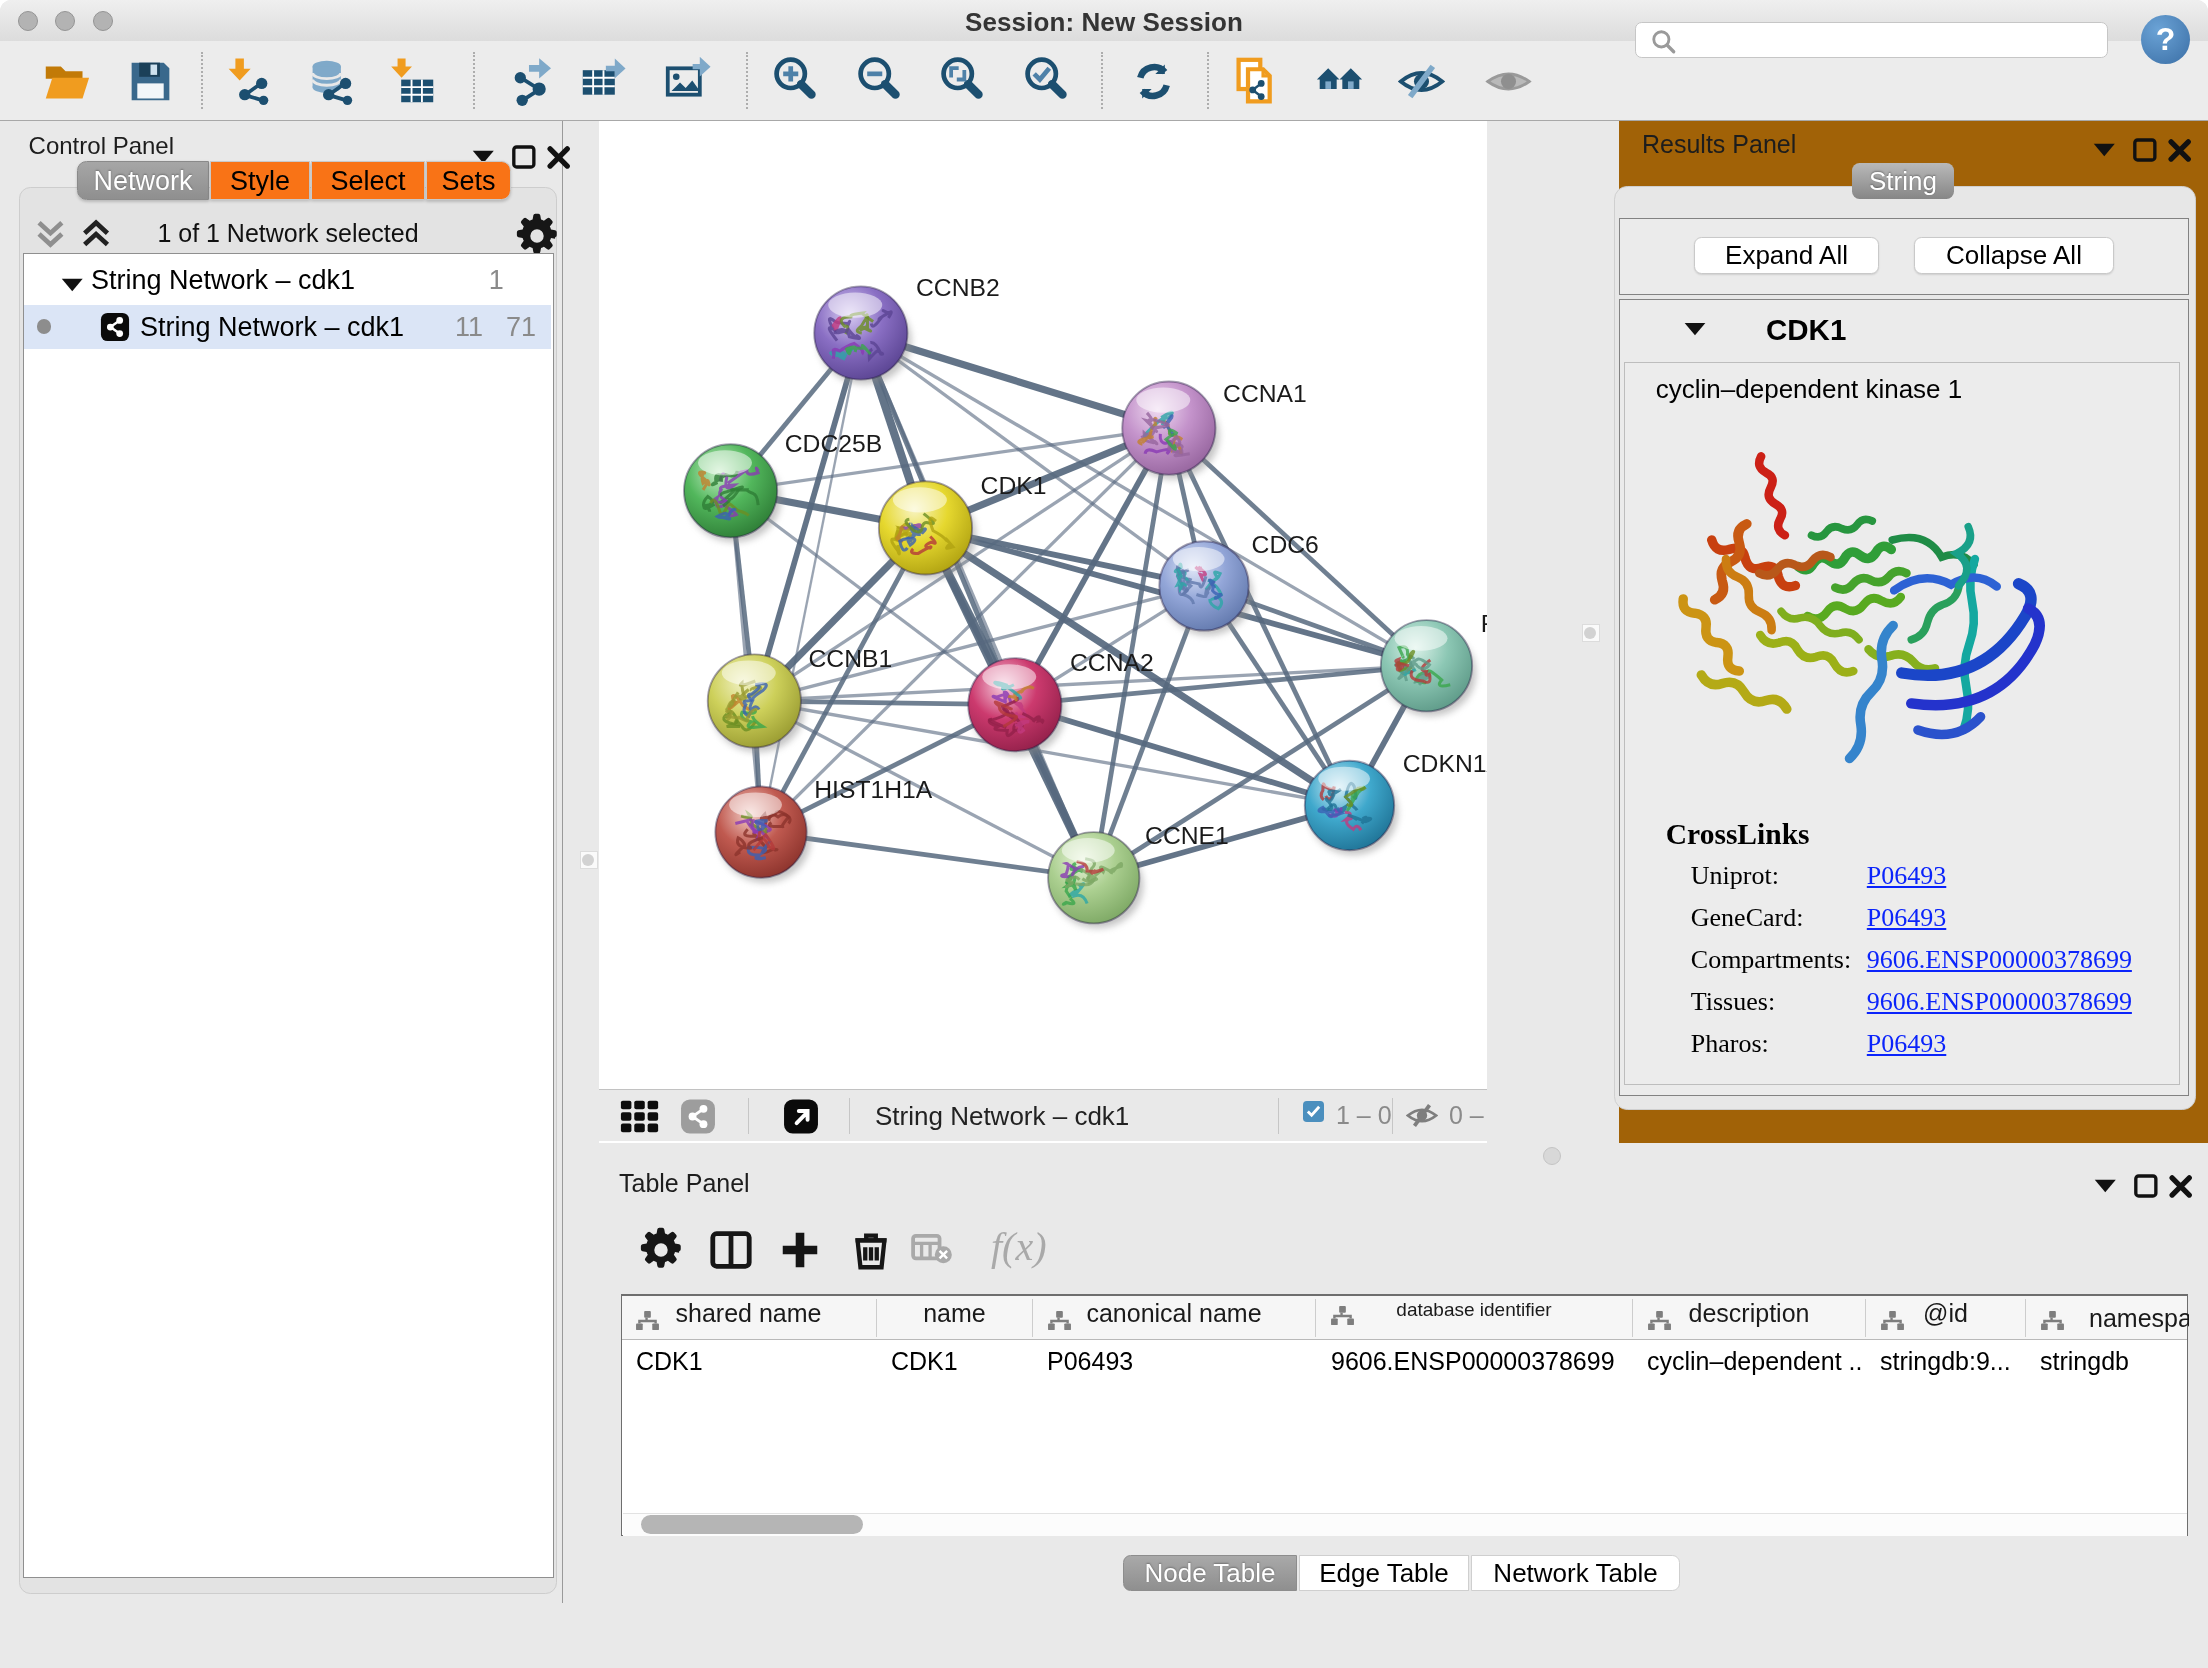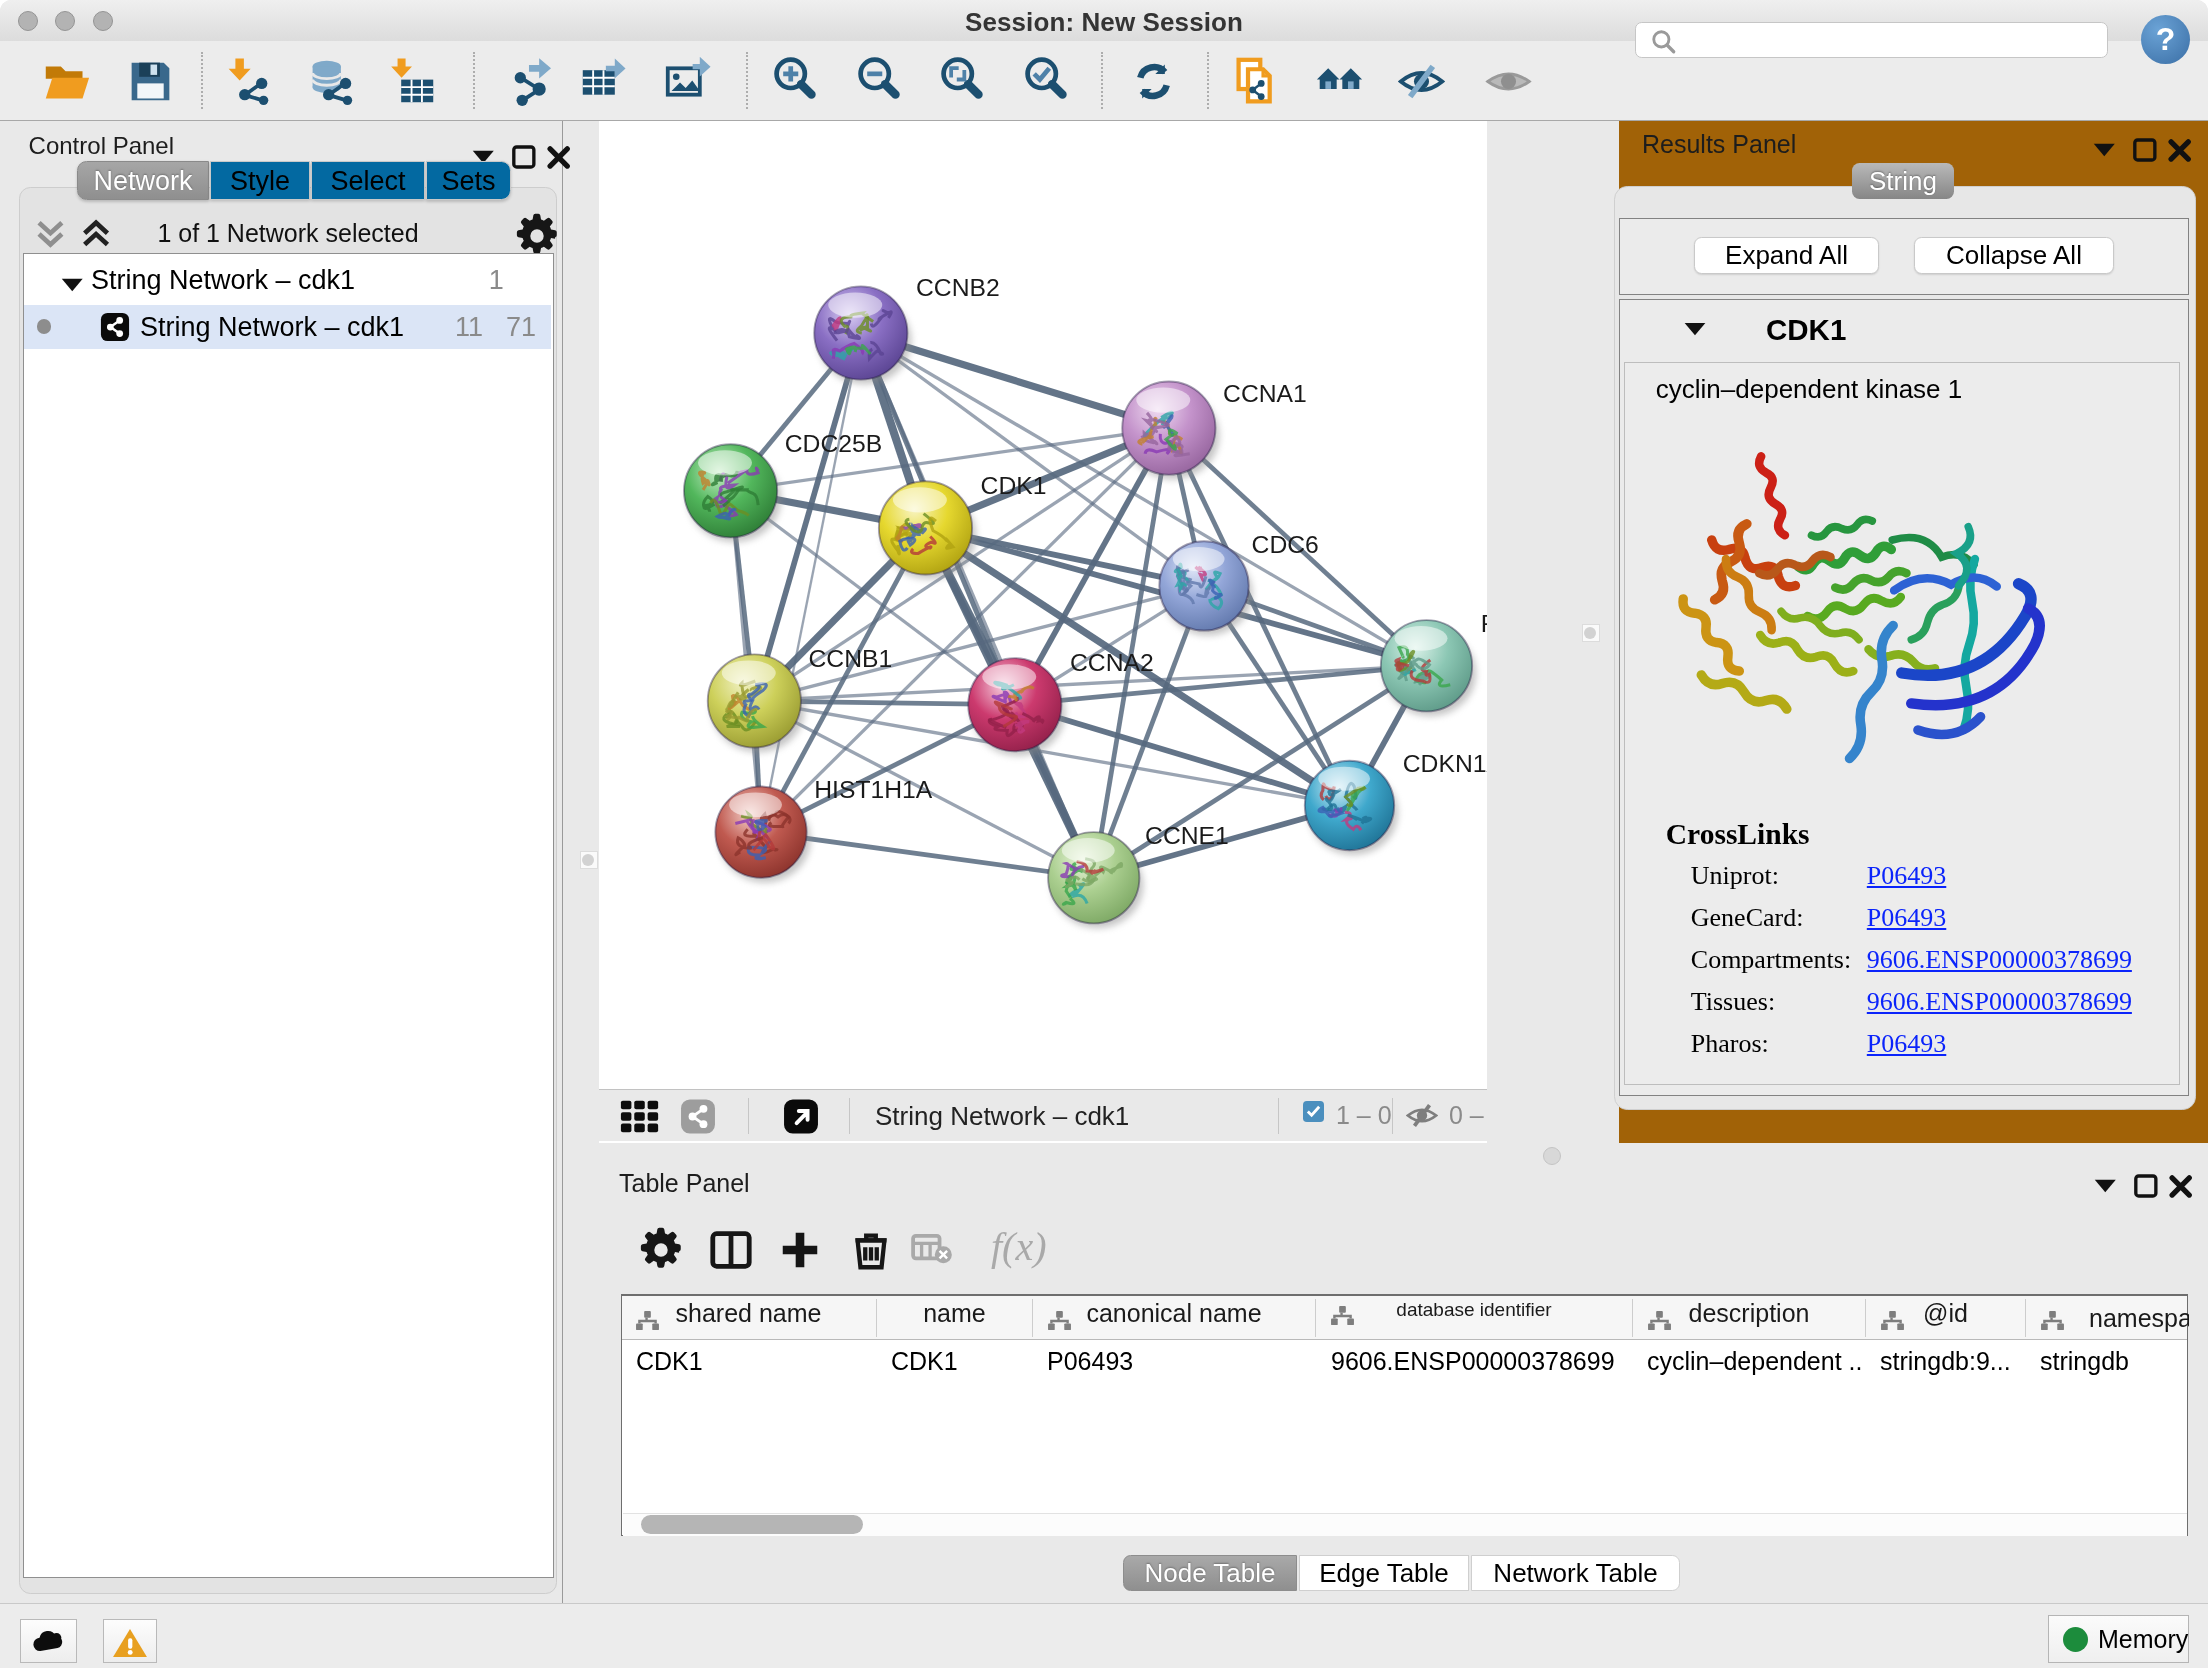--- a/index.html
+++ b/index.html
@@ -19,21 +19,21 @@
 .tsep { position:absolute; top:11.4px; height:57px; width:0;
   border-left:2.9px dotted #adadad; }
 #search { position:absolute; left:1635px; top:22px; width:473px; height:36px; background:#fff;
   border:1.9px solid #c6c6c6; border-radius:6.7px; }
 #helpq { position:absolute; left:2141px; top:15px; width:49px; height:49px; border-radius:50%;
   background:radial-gradient(circle at 35% 30%, #6ba3d6, #3a6ea5); color:#fff; font-size:32px;
   font-weight:bold; text-align:center; line-height:49px; }
 
 .docktitle { font-size:25px; color:#1d1d1d; }
 
-.tab { position:absolute; z-index:6; top:161px; height:39px; background:#0369a1; border:1px solid #c9c9c9;
+.tab { position:absolute; z-index:6; top:161px; height:39px; background:#f97316; border:1px solid #c9c9c9;
   font-size:27px; text-align:center; color:#000; line-height:38px; box-shadow:0 1.9px 2.9px rgba(0,0,0,0.18); }
 .tabsel { background:linear-gradient(#a6a6a6,#8f8f8f); color:#fff;
   text-shadow:0 -1px 1.9px rgba(0,0,0,0.3); border-color:#8a8a8a; }
 
 .btn { position:absolute; background:#fff; border:1.4px solid #c9c9c9; border-radius:7.6px;
   font-size:26px; color:#000; text-align:center; box-shadow:0 1px 1.9px rgba(0,0,0,0.12); }
 a.lnk { color:#0b24fb; text-decoration:underline; }
 </style></head>
 <body>
 <div id="win">
@@ -722,30 +722,14 @@
       <span style="position:absolute;left:63px;top:4.8px">namespace</span>
     </div>
 <div class="abs" style="left:636px;top:1347px;width:238px;font-size:25px;color:#000;overflow:hidden;white-space:nowrap">CDK1</div>
 <div class="abs" style="left:891px;top:1347px;width:139px;font-size:25px;color:#000;overflow:hidden;white-space:nowrap">CDK1</div>
 <div class="abs" style="left:1047px;top:1347px;width:266px;font-size:25px;color:#000;overflow:hidden;white-space:nowrap">P06493</div>
 <div class="abs" style="left:1331px;top:1347px;width:300px;font-size:25px;color:#000;overflow:hidden;white-space:nowrap">9606.ENSP00000378699</div>
 <div class="abs" style="left:1647px;top:1347px;width:216px;font-size:25px;color:#000;overflow:hidden;white-space:nowrap">cyclin–dependent ...</div>
 <div class="abs" style="left:1880px;top:1347px;width:143px;font-size:25px;color:#000;overflow:hidden;white-space:nowrap">stringdb:9...</div>
 <div class="abs" style="left:2040px;top:1347px;width:146px;font-size:25px;color:#000;overflow:hidden;white-space:nowrap">stringdb</div>
 
-<div class="abs" style="left:0;top:1603px;width:2208px;height:66px;background:#ececec;border-top:1.9px solid #c9c9c9">
-  <div class="abs" style="left:20px;top:15px;width:57px;height:44px;background:linear-gradient(#fdfdfd,#ededed);border:1.9px solid #b9b9b9"></div>
-  <svg class="abs" style="left:31px;top:26px" width="36" height="25" viewBox="0 0 38 26">
-        <path d="M10 22 a7 7 0 0 1 -1-14 a9 9 0 0 1 17-2 a6.5 6.5 0 0 1 2 12.8 z" fill="#0d0d0d"></path>
-        <circle cx="27" cy="8" r="5" fill="#0d0d0d"></circle>
-      </svg>
-  <div class="abs" style="left:103px;top:15px;width:54px;height:44px;background:linear-gradient(#fdfdfd,#ededed);border:1.9px solid #b9b9b9"></div>
-  <svg class="abs" style="left:111px;top:23px" width="38" height="32" viewBox="0 0 40 34">
-        <path d="M20 2 L38 32 H2 z" fill="#e8a020"></path>
-        <rect x="18" y="12" width="4.5" height="11" rx="2" fill="#fff"></rect>
-        <circle cx="20.2" cy="27" r="2.6" fill="#fff"></circle>
-      </svg>
-  <div class="abs" style="left:2048px;top:11.4px;width:141px;height:48px;background:linear-gradient(#fbfbfb,#efefef);border:1.9px solid #b5b5b5"></div>
-  <div class="abs" style="left:2063px;top:23px;width:25px;height:25px;border-radius:50%;background:#1c8c3c"></div>
-  <div class="abs" style="left:2098px;top:21px;font-size:25px;color:#000">Memory</div>
+
 </div>
 
-</div>
-
 </body></html>

